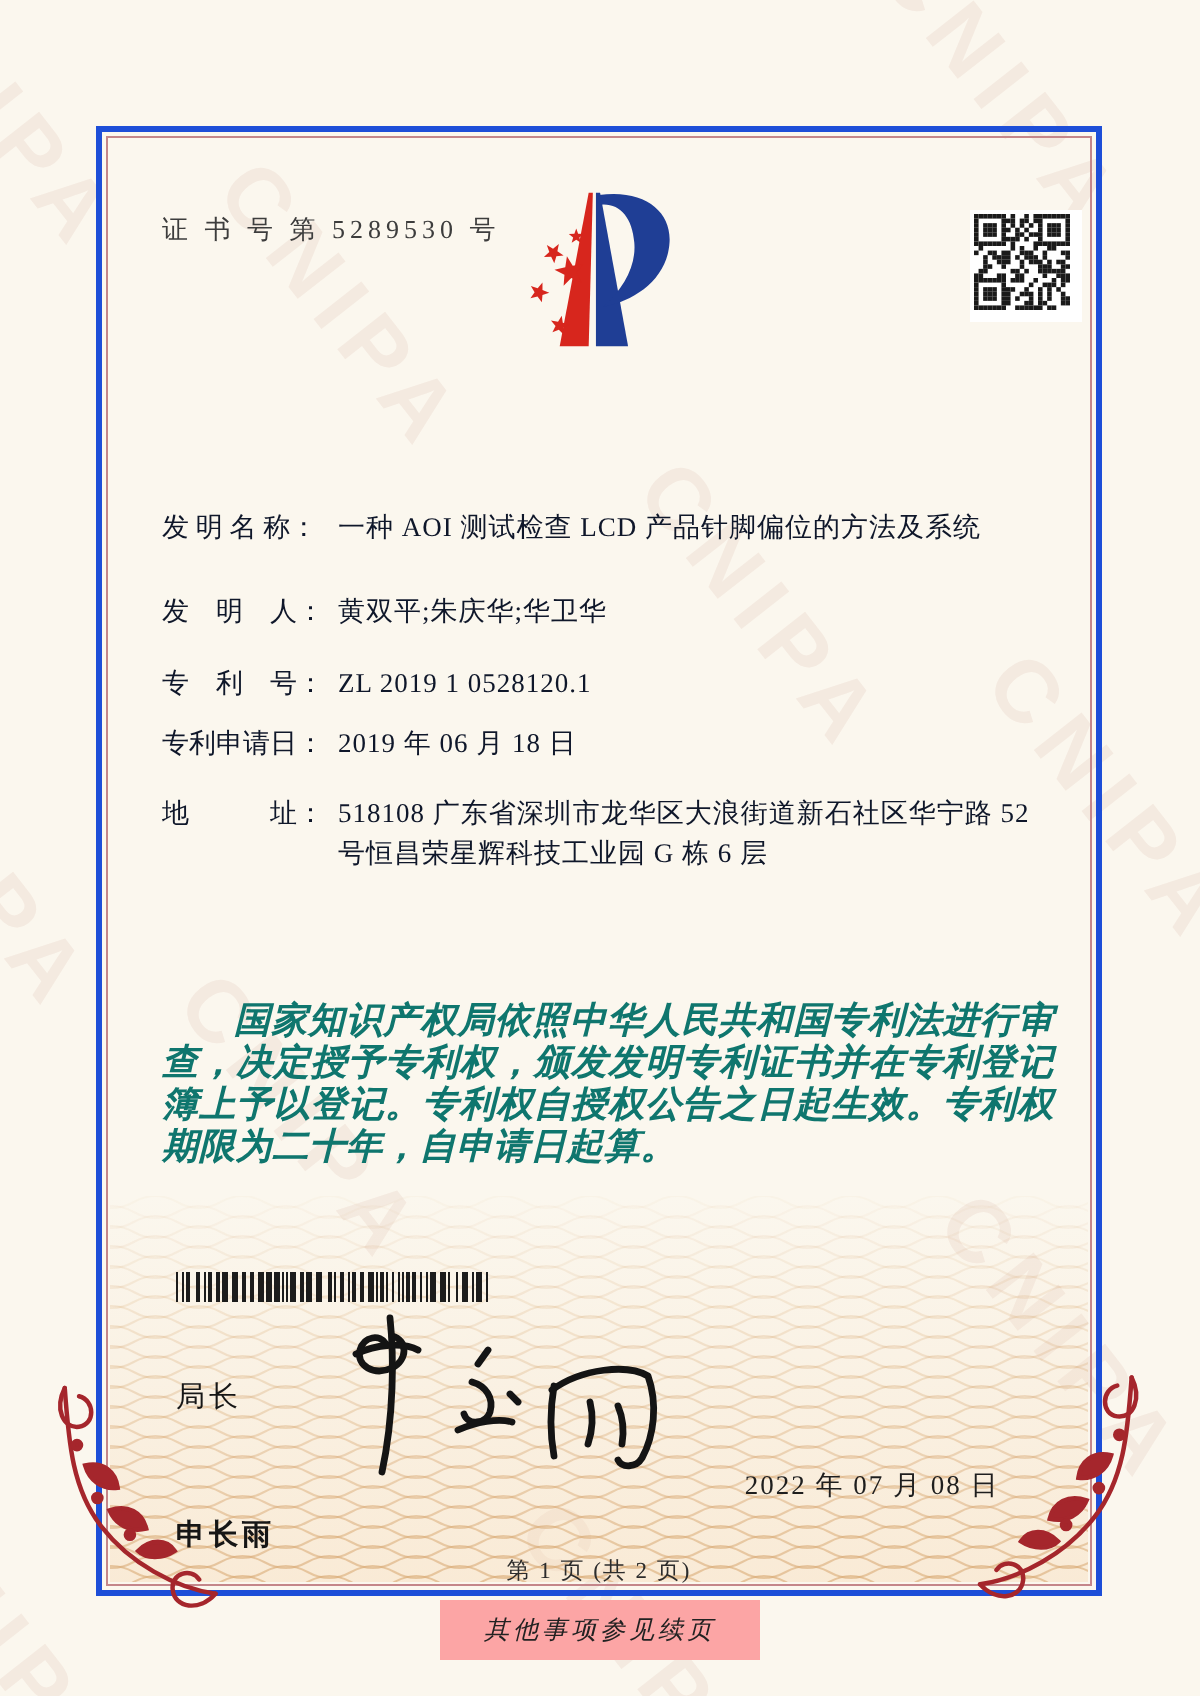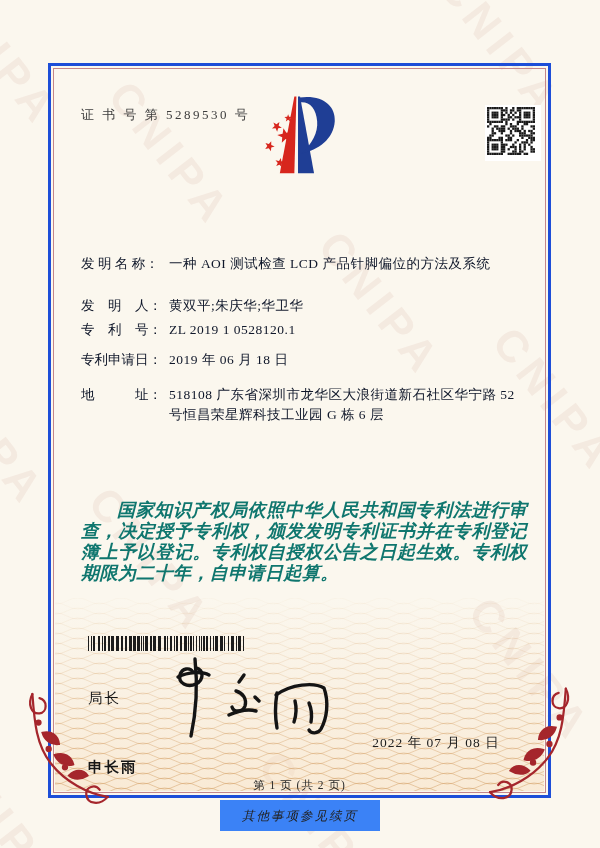--- a/index.html
+++ b/index.html
@@ -24,42 +24,42 @@
   .cert-no{position:absolute;left:30px;top:40px;font-size:13px;letter-spacing:2.5px;color:#3d3d3d;}
   #logo-box{position:absolute;left:205px;top:28px;width:114px;height:94px;}
   #qr-box{position:absolute;left:434px;top:39px;width:52px;height:52px;background:#fff;padding:2px;}
   .cert-title{position:absolute;left:0;top:120px;width:100%;text-align:center;
       font-size:29px;font-weight:700;color:#111;letter-spacing:18px;text-indent:18px;}
 
   .fields{position:absolute;left:30px;top:188px;width:446px;font-size:13.5px;color:#0f172a;}
   .field{line-height:20px;}
   .flabel{display:inline-block;width:88px;vertical-align:top;white-space:nowrap;}
   .fvalue{display:inline-block;width:calc(100% - 92px);vertical-align:top;letter-spacing:.5px;}
-  .m22{margin-top:22px}.m16{margin-top:4px}.m10{margin-top:10px}.m12{margin-top:12px}.m15{margin-top:15px}.m5{margin-top:5px}
+  .m22{margin-top:22px}.m16{margin-top:16px}.m10{margin-top:10px}.m12{margin-top:12px}.m15{margin-top:15px}.m5{margin-top:5px}
   .grant .fvalue1{display:inline-block;width:144px;vertical-align:top;}
   .grant .flabel2{display:inline-block;width:88px;vertical-align:top;margin-left:2px;white-space:nowrap;}
   .grant .fvalue2{display:inline-block;vertical-align:top;letter-spacing:.5px;}
 
   .paras{position:absolute;left:30px;top:434px;width:446px;font-size:18px;line-height:21px;
       color:#0f766e;text-align:justify;font-style:italic;letter-spacing:.4px;font-weight:bold;}
   .paras p{margin:0;text-indent:2em;}
 
   #barcode-box{position:absolute;left:37px;top:570px;width:156px;height:15px;}
   .signer-title{position:absolute;left:37px;top:623px;font-family:"Liberation Sans","DejaVu Sans",sans-serif;
       font-weight:400;font-size:14.5px;color:#161616;letter-spacing:2px;}
   .signer-name{position:absolute;left:37px;top:655px;font-family:"Liberation Sans","DejaVu Sans",sans-serif;
       font-weight:700;font-size:14.5px;color:#161616;letter-spacing:2px;margin-top:37px;}
   #sig-box{position:absolute;left:112px;top:586px;width:180px;height:92px;}
   .issue-date{position:absolute;left:290px;top:668px;width:190px;text-align:center;
       font-size:13.5px;color:#1e1e1e;letter-spacing:1px;}
   .page-info{position:absolute;left:0;top:712px;width:100%;text-align:center;
       font-size:11.5px;color:#2c2c2c;letter-spacing:1px;}
 
   .note-box{position:absolute;left:50%;transform:translateX(-50%);top:800px;
-      background:#3b82f6;padding:6px 22px;z-index:3;}
+      background:#fca5a5;padding:6px 22px;z-index:3;}
   .note-text{font-size:12.5px;font-style:italic;color:#222;letter-spacing:2px;white-space:nowrap;}
 
   .ornament{position:absolute;z-index:2;pointer-events:none;}
   #orn-left{left:24px;top:692px;width:86px;height:112px;}
   #orn-right{left:488px;top:686px;width:86px;height:114px;transform:scaleX(-1);}
 </style>
 </head>
 <body>
 
 <div class="page">

